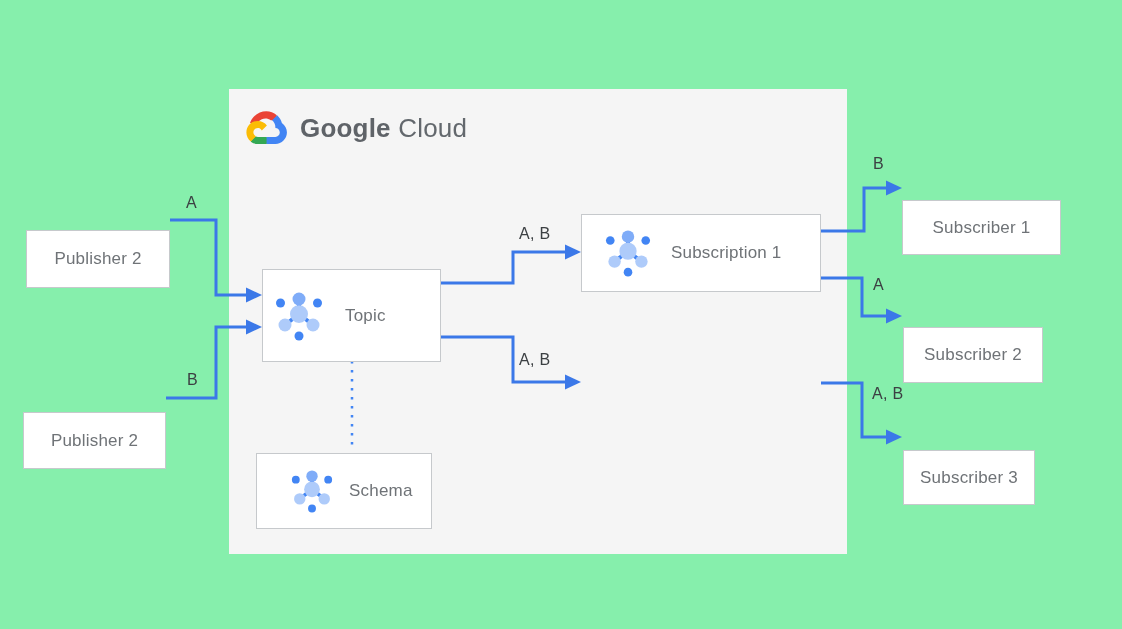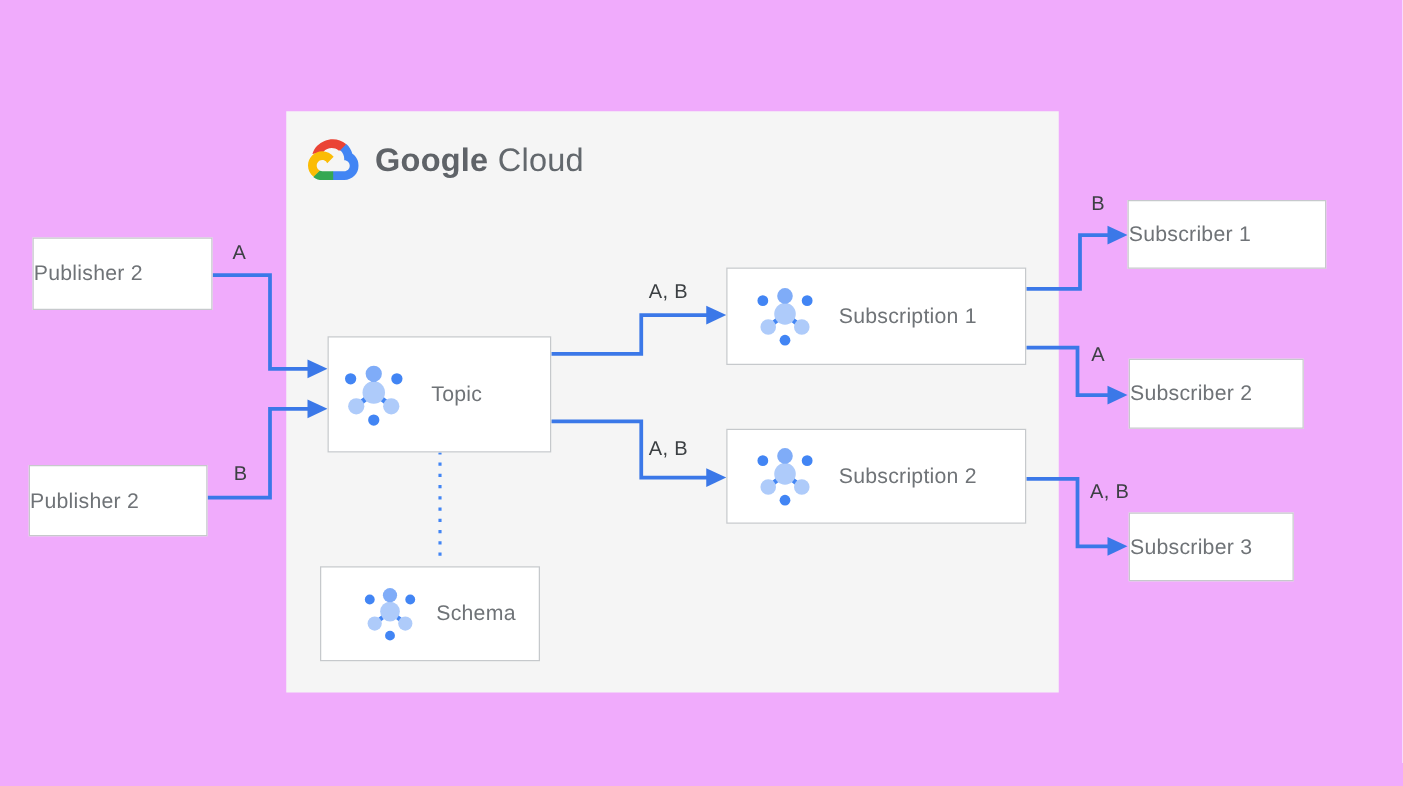--- a/index.html
+++ b/index.html
@@ -1,35 +1,35 @@
 <!DOCTYPE html>
 <html><head>
 <meta charset="utf-8">
 <style>
   html,body{margin:0;padding:0;background:#ffffff;}
   .canvas{
-    position:relative;width:1122px;height:629px;background:#f0abfc;overflow:hidden;
+    position:relative;width:1122px;height:629px;background:#86efac;overflow:hidden;
     font-family:"Liberation Sans", sans-serif;
   }
   .panel{
     position:absolute;left:229px;top:89px;width:618px;height:465px;
     background:#f5f5f5;
   }
   
   .logo{position:absolute;left:245px;top:111px;display:flex;align-items:center;gap:13px;}
   .logo .wordmark{font-size:26px;color:#5f6368;letter-spacing:.2px;white-space:nowrap;}
   .logo .wordmark .g{font-weight:600;}
   .logo .wordmark .c{font-weight:400;color:#63686d;}
   
   .node{
     position:absolute;background:#ffffff;border:1px solid #c6c9cc;
     box-sizing:border-box;display:flex;align-items:center;
     color:#6f7377;font-size:17px;letter-spacing:.2px;
   }
-  .node.center{text-align:center;}
+  .node.center{justify-content:center;text-align:center;margin-top:40px;}
   .node.iconbox{justify-content:flex-start;}
   .node .txt{white-space:nowrap;}
   
   .psc-light{fill:#aecbfa;}
   .psc-med{fill:#7facf8;}
   .psc-dark{fill:#4285f4;}
   .ps-spoke{stroke:#4285f4;stroke-width:4;}
   
   .edges{position:absolute;left:0;top:0;pointer-events:none;}
   .edge{fill:none;stroke:#3b78e8;stroke-width:3;}
@@ -147,29 +147,14 @@
       <circle class="psc-med" cx="24" cy="8" r="6.5"></circle>
       <circle class="psc-light" cx="10" cy="34" r="6.5"></circle>
       <circle class="psc-light" cx="38" cy="34" r="6.5"></circle>
       <circle class="psc-dark" cx="5.5" cy="12" r="4.5"></circle>
       <circle class="psc-dark" cx="42.5" cy="12" r="4.5"></circle>
       <circle class="psc-dark" cx="24" cy="45" r="4.5"></circle>
     </svg>
     <span class="txt">Subscription 1</span>
   </div>
 
-  <div class="node iconbox" style="left:581px;top:343px;width:240px;height:76px;padding-left:23px;gap:20px;">
-    <svg width="46" height="48" viewBox="0 0 48 50" aria-hidden="true">
-      <line class="ps-spoke" x1="24" y1="23" x2="24" y2="8"></line>
-      <line class="ps-spoke" x1="24" y1="23" x2="10" y2="34"></line>
-      <line class="ps-spoke" x1="24" y1="23" x2="38" y2="34"></line>
-      <circle class="psc-light" cx="24" cy="23" r="9"></circle>
-      <circle class="psc-med" cx="24" cy="8" r="6.5"></circle>
-      <circle class="psc-light" cx="10" cy="34" r="6.5"></circle>
-      <circle class="psc-light" cx="38" cy="34" r="6.5"></circle>
-      <circle class="psc-dark" cx="5.5" cy="12" r="4.5"></circle>
-      <circle class="psc-dark" cx="42.5" cy="12" r="4.5"></circle>
-      <circle class="psc-dark" cx="24" cy="45" r="4.5"></circle>
-    </svg>
-    <span class="txt">Subscription 2</span>
-  </div>
 
 </div>
 
 </body></html>

